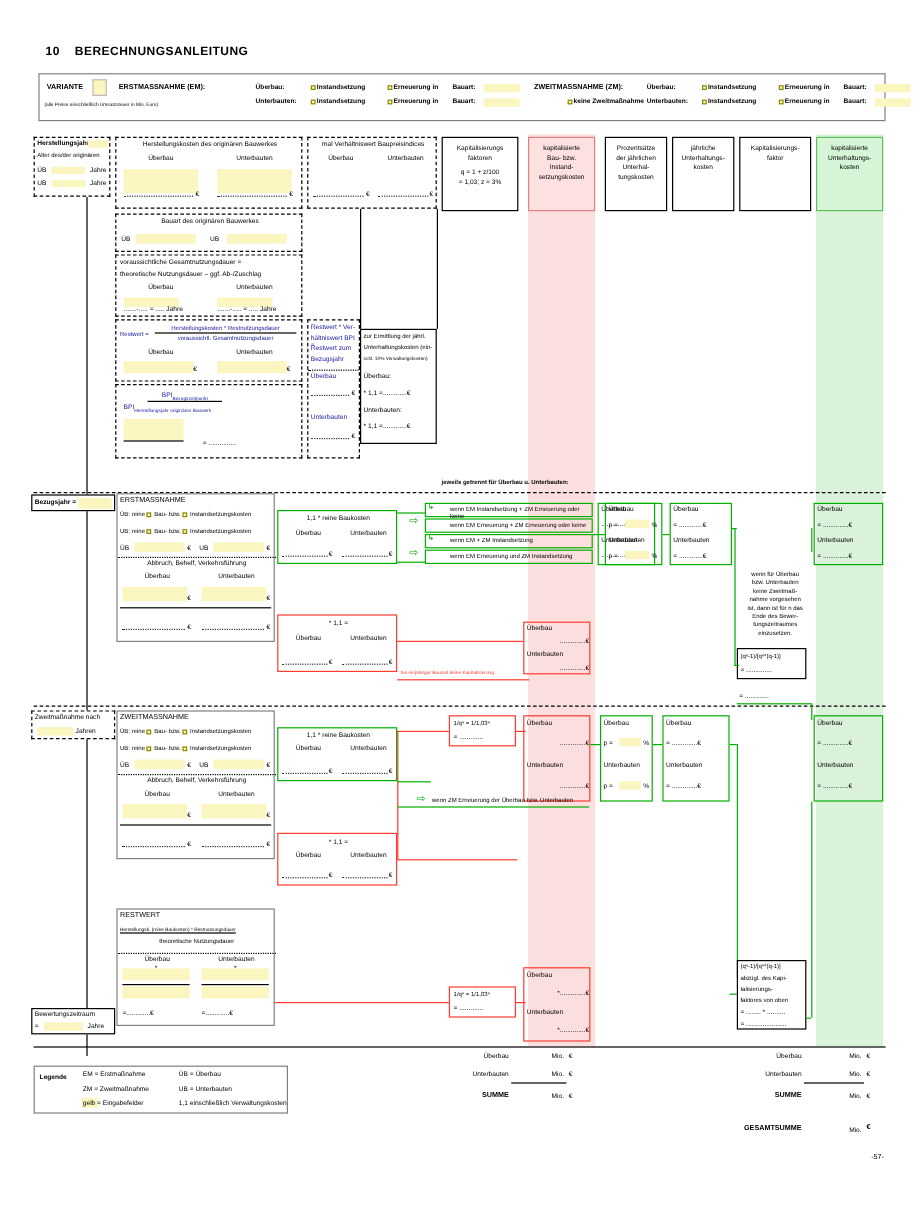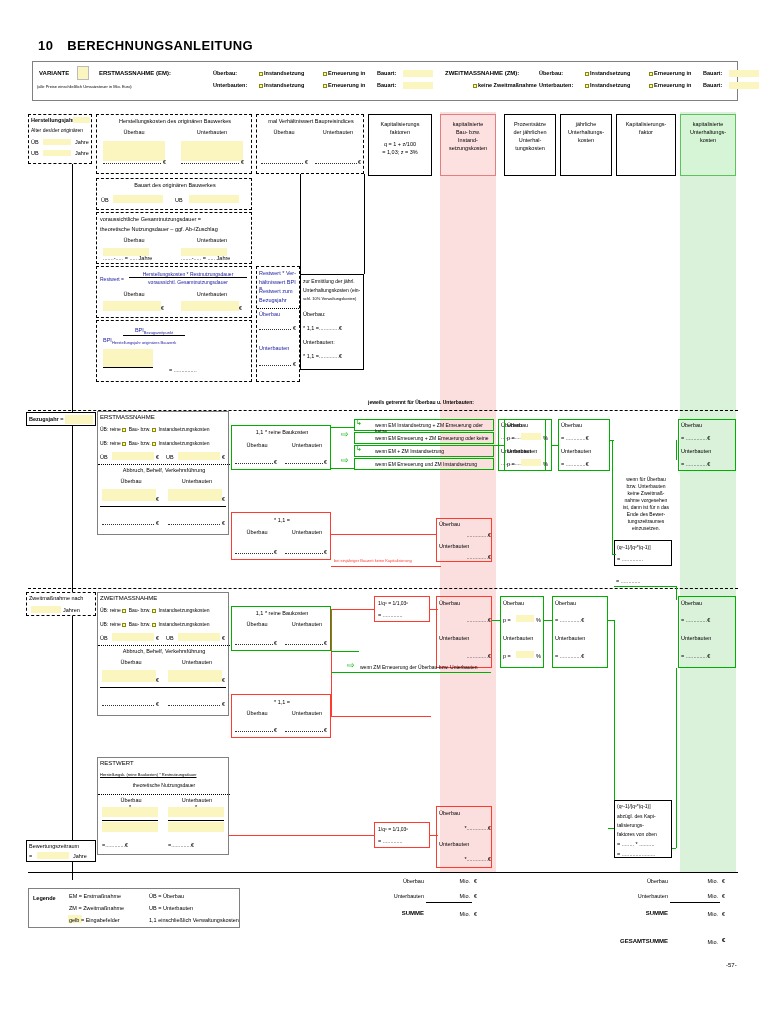--- a/index.html
+++ b/index.html
@@ -16,21 +16,21 @@
   .page { position:absolute; left:0; top:0; width:770px; height:1024px; }
   .abs { position:absolute; }
 
   
   .box { position:absolute; border:1px solid #000; background:#fff; }
   .box-dash { position:absolute; border:1px dashed #000; background:#fff; }
   .box-green { position:absolute; border:1px solid #00b000; background:transparent; }
   .box-red { position:absolute; border:1px solid #ff3b30; background:transparent; }
   .box-grey { position:absolute; border:1px solid #808080; background:#fff; }
 
-  .hdr-title { font-size:13px; font-weight:bold; letter-spacing:0.4px; }
+  .hdr-title { font-size:10px; font-weight:bold; letter-spacing:0.4px; }
 
   
   .yf { background:#fbf5c0; display:inline-block; }
   .dotline { border-bottom:1px dotted #333; display:inline-block; }
 
   .ctr { text-align:center; }
   .rgt { text-align:right; }
 
   .tiny { font-size:4px; }
   .t5 { font-size:5px; }

